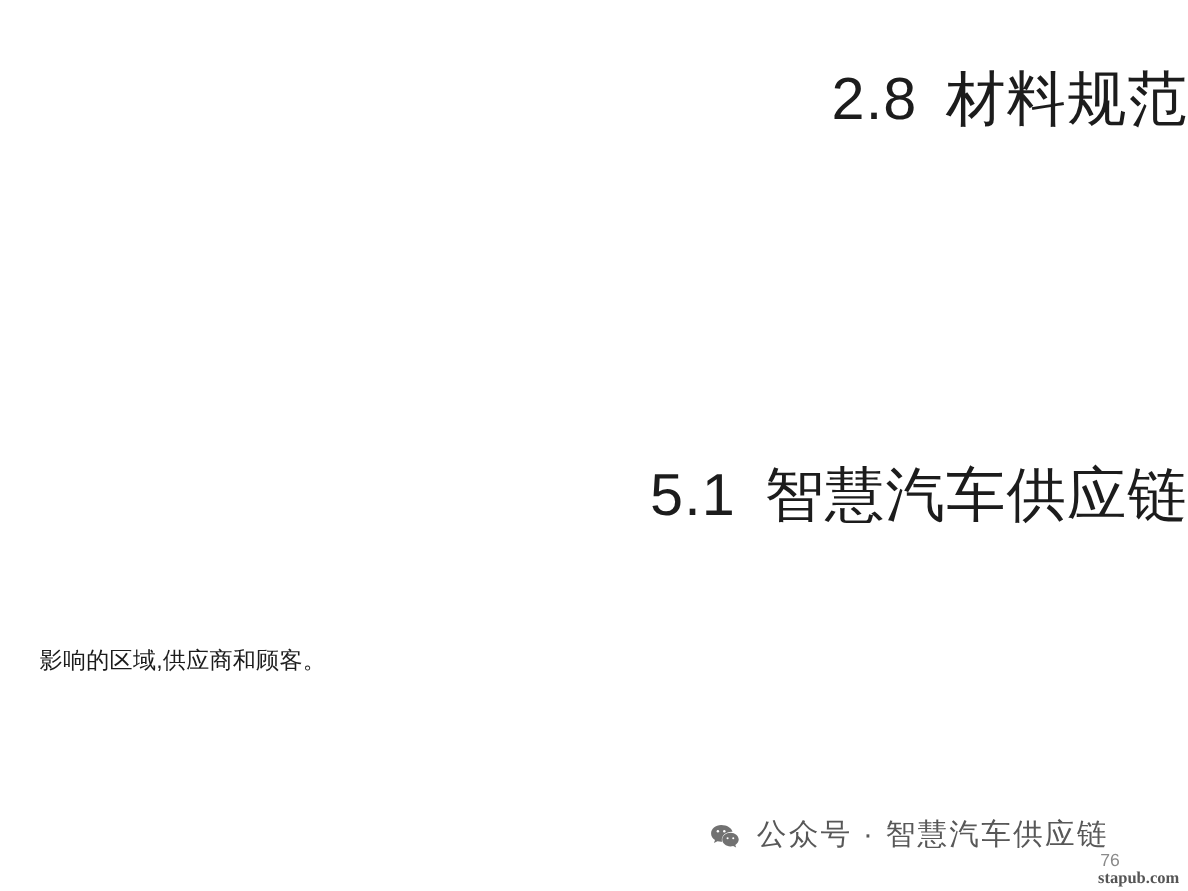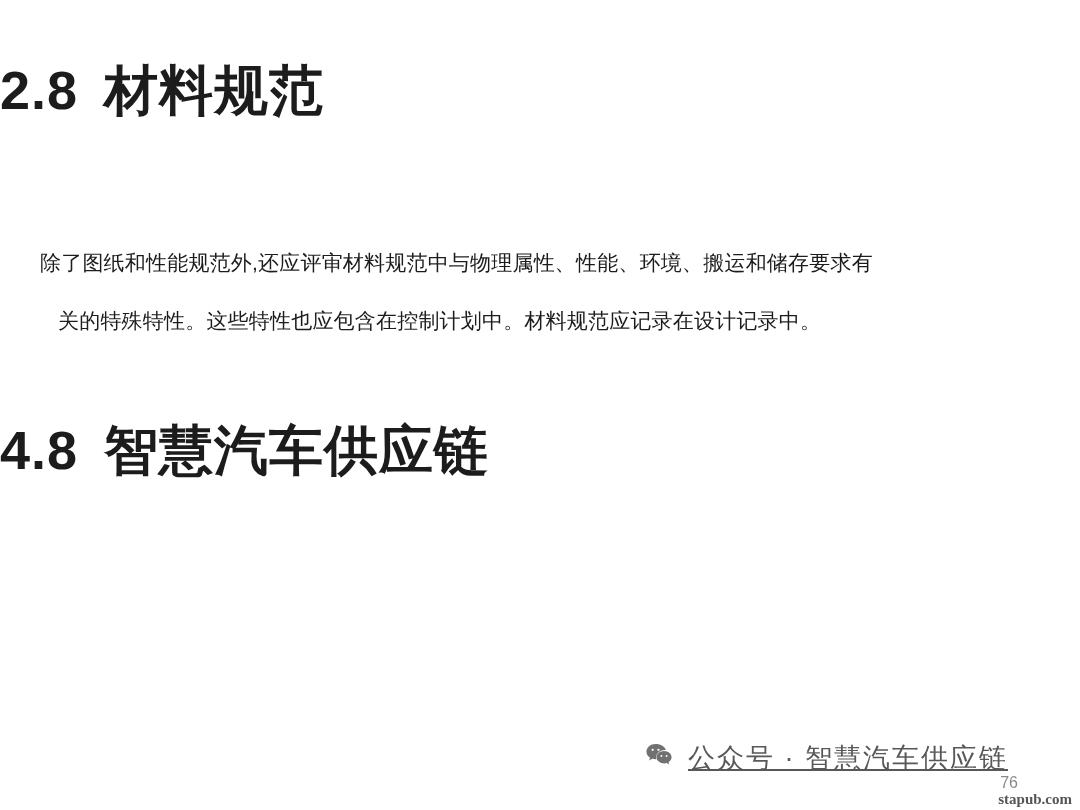--- a/index.html
+++ b/index.html
@@ -16,22 +16,22 @@
     position: relative;
   }
   .slide {
     position: relative;
     width: 1080px;
     height: 810px;
     box-sizing: border-box;
   }
 
   .section-title {
-    text-align: left;
-    font-weight: 700;
+    text-align: right;
+    font-weight: 400;
     letter-spacing: 1px;
     color: #1c1c1c;
   }
   .title-1 {
     position: absolute;
     top: 58px;
     left: 0;
     width: 1080px;
     font-size: 54px;
     line-height: 64px;
@@ -73,27 +73,26 @@
   }
   .para-2 .line2 {
     display: block;
   }
 
   .watermark {
     position: absolute;
     bottom: 34px;
     right: 72px;
     display: flex;
-    align-items: flex-start;
+    align-items: flex-end;
     gap: 14px;
     color: #4a4a4a;
     font-size: 27px;
     letter-spacing: 2px;
     opacity: 0.92;
-    text-decoration: underline;
   }
   .wechat-icon {
     width: 30px;
     height: 30px;
     display: inline-block;
     position: relative;
     opacity: 0.85;
   }
   .wechat-icon svg { display: block; }
 
@@ -118,30 +117,27 @@
 </style>
 </head>
 <body>
 
 <div class="slide">
 
   <div class="section-title title-1">
     <span>2.8</span><span class="title-gap"></span><span>材料规范</span>
   </div>
 
-  <div class="body-para para-1">
-    <span>除了图纸和性能规范外,还应评审材料规范中与物理属性、性能、环境、搬运和储存要求有</span>
-    <span class="line2">关的特殊特性。这些特性也应包含在控制计划中。材料规范应记录在设计记录中。</span>
-  </div>
 
   <div class="section-title title-2">
-    <span>4.8</span><span class="title-gap"></span><span>智慧汽车供应链</span>
+    <span>5.1</span><span class="title-gap"></span><span>智慧汽车供应链</span>
   </div>
 
   <div class="body-para para-2">
+    <span class="line2">影响的区域,供应商和顾客。</span>
   </div>
 
   <div class="watermark">
     <span class="wechat-icon">
       <svg viewBox="0 0 32 32" width="30" height="30" aria-hidden="true">
         <path d="M12.4 4.2C6.9 4.2 2.6 7.9 2.6 12.4c0 2.6 1.5 4.9 3.8 6.4l-1 3 3.4-1.7c1.1 .3 2.3 .5 3.6 .5 .3 0 .6 0 .9 0 -.2-.7-.3-1.4-.3-2.1 0-4.3 4.2-7.8 9.4-7.8 .3 0 .7 0 1 .1C22.5 7 17.9 4.2 12.4 4.2z" fill="#4a4a4a"></path>
         <circle cx="9.2" cy="10.4" r="1.2" fill="#ffffff"></circle>
         <circle cx="15.4" cy="10.4" r="1.2" fill="#ffffff"></circle>
         <path d="M29.4 18.4c0-3.6-3.6-6.6-8-6.6s-8 3-8 6.6 3.6 6.6 8 6.6c .9 0 1.8-.1 2.6-.4l2.9 1.5-.8-2.5C28.1 22.4 29.4 20.5 29.4 18.4z" fill="#4a4a4a"></path>
         <circle cx="18.6" cy="17.1" r="1" fill="#ffffff"></circle>

